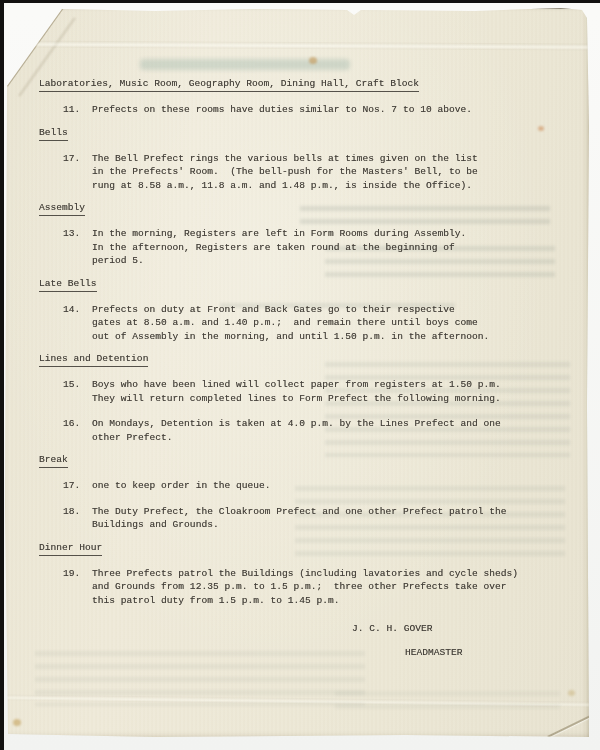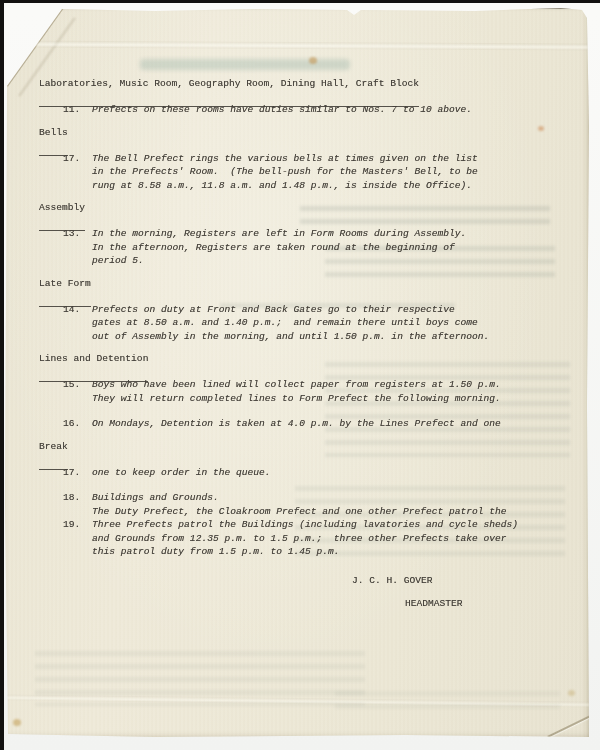--- a/index.html
+++ b/index.html
@@ -70,26 +70,26 @@
   .stain-3 { left:8px; top:713px; width:8px; height:7px; background: rgba(190,150,70,0.5); }
   .stain-4 { left:563px; top:684px; width:7px; height:6px; background: rgba(190,160,90,0.35); }
 
   .doc-body { position:absolute; inset:0; padding: 71px 28px 0 34px;
      display:flex; flex-direction:column;
      font-size: 9.6px; line-height: 13.5px; color: var(--ink);
      text-shadow: 0 0 0.5px rgba(62,57,48,0.55); }
   .section { display:flex; flex-direction:column; }
   .heading { margin: 9px 0 12.5px 0; white-space: pre; }
   .section:first-child .heading { margin-top: 0; }
-  .heading .u { border-bottom: 1px solid rgba(68,64,58,0.9); padding-bottom: 17px; }
+  .heading .u { border-bottom: 1px solid rgba(68,64,58,0.9); padding-bottom: 2px; }
   .item { display:flex; padding-left: 24px; }
   .item + .item { margin-top: 12px; }
   .num { width: 29px; flex: none; white-space: pre; }
   .lines { flex: none; }
-  .line { white-space: pre; font-style: italic; }
+  .line { white-space: pre; }
 
   .signature { margin-top: 15px; display:flex; flex-direction:column; }
   .sig-name { margin-left: 313px; white-space: pre; }
   .sig-title { margin-left: 366px; margin-top: 10px; white-space: pre; }
 </style>
 </head>
 <body>
 
 <div class="scan-area">
   <div class="paper">
@@ -143,21 +143,21 @@
           <div class="item">
             <div class="num">13.</div>
             <div class="lines">
               <div class="line">In the morning, Registers are left in Form Rooms during Assembly.</div>
               <div class="line">In the afternoon, Registers are taken round at the beginning of</div>
               <div class="line">period 5.</div>
             </div>
           </div>
         </div>
         <div class="section">
-          <div class="heading"><span class="u">Late Form</span></div>
+          <div class="heading"><span class="u">Late Bells</span></div>
           <div class="item">
             <div class="num">14.</div>
             <div class="lines">
               <div class="line">Prefects on duty at Front and Back Gates go to their respective</div>
               <div class="line">gates at 8.50 a.m. and 1.40 p.m.;  and remain there until boys come</div>
               <div class="line">out of Assembly in the morning, and until 1.50 p.m. in the afternoon.</div>
             </div>
           </div>
         </div>
         <div class="section">
@@ -166,40 +166,42 @@
             <div class="num">15.</div>
             <div class="lines">
               <div class="line">Boys who have been lined will collect paper from registers at 1.50 p.m.</div>
               <div class="line">They will return completed lines to Form Prefect the following morning.</div>
             </div>
           </div>
           <div class="item">
             <div class="num">16.</div>
             <div class="lines">
               <div class="line">On Mondays, Detention is taken at 4.0 p.m. by the Lines Prefect and one</div>
+              <div class="line">other Prefect.</div>
             </div>
           </div>
         </div>
         <div class="section">
           <div class="heading"><span class="u">Break</span></div>
           <div class="item">
             <div class="num">17.</div>
             <div class="lines">
               <div class="line">one to keep order in the queue.</div>
             </div>
           </div>
           <div class="item">
             <div class="num">18.</div>
             <div class="lines">
+              <div class="line">The Duty Prefect, the Cloakroom Prefect and one other Prefect patrol the</div>
               <div class="line">Buildings and Grounds.</div>
-              <div class="line">The Duty Prefect, the Cloakroom Prefect and one other Prefect patrol the</div>
-            </div>
-          </div>
-        </div>
-        <div class="section">
+            </div>
+          </div>
+        </div>
+        <div class="section">
+          <div class="heading"><span class="u">Dinner Hour</span></div>
           <div class="item">
             <div class="num">19.</div>
             <div class="lines">
               <div class="line">Three Prefects patrol the Buildings (including lavatories and cycle sheds)</div>
               <div class="line">and Grounds from 12.35 p.m. to 1.5 p.m.;  three other Prefects take over</div>
               <div class="line">this patrol duty from 1.5 p.m. to 1.45 p.m.</div>
             </div>
           </div>
         </div>
         <div class="signature">

